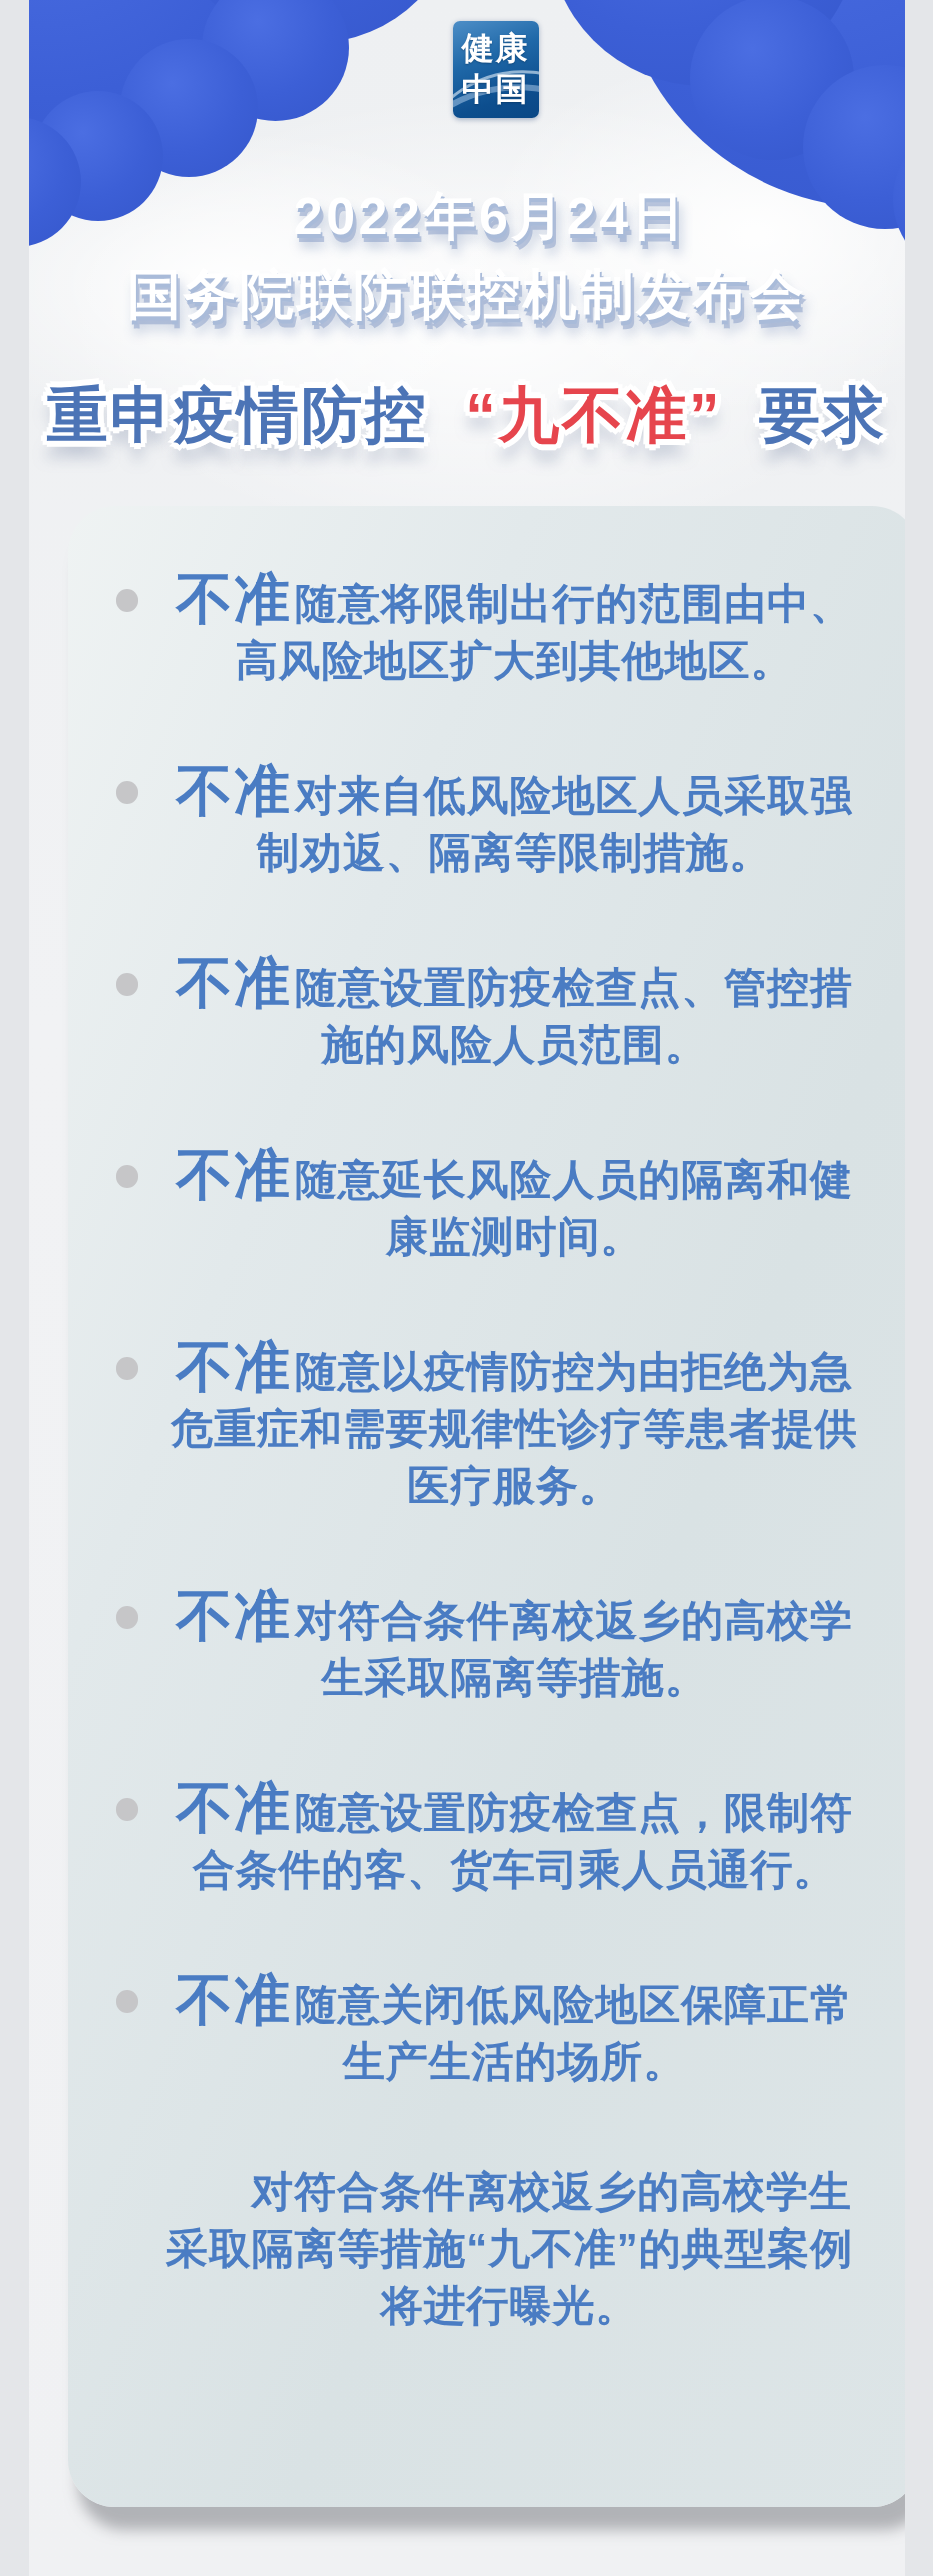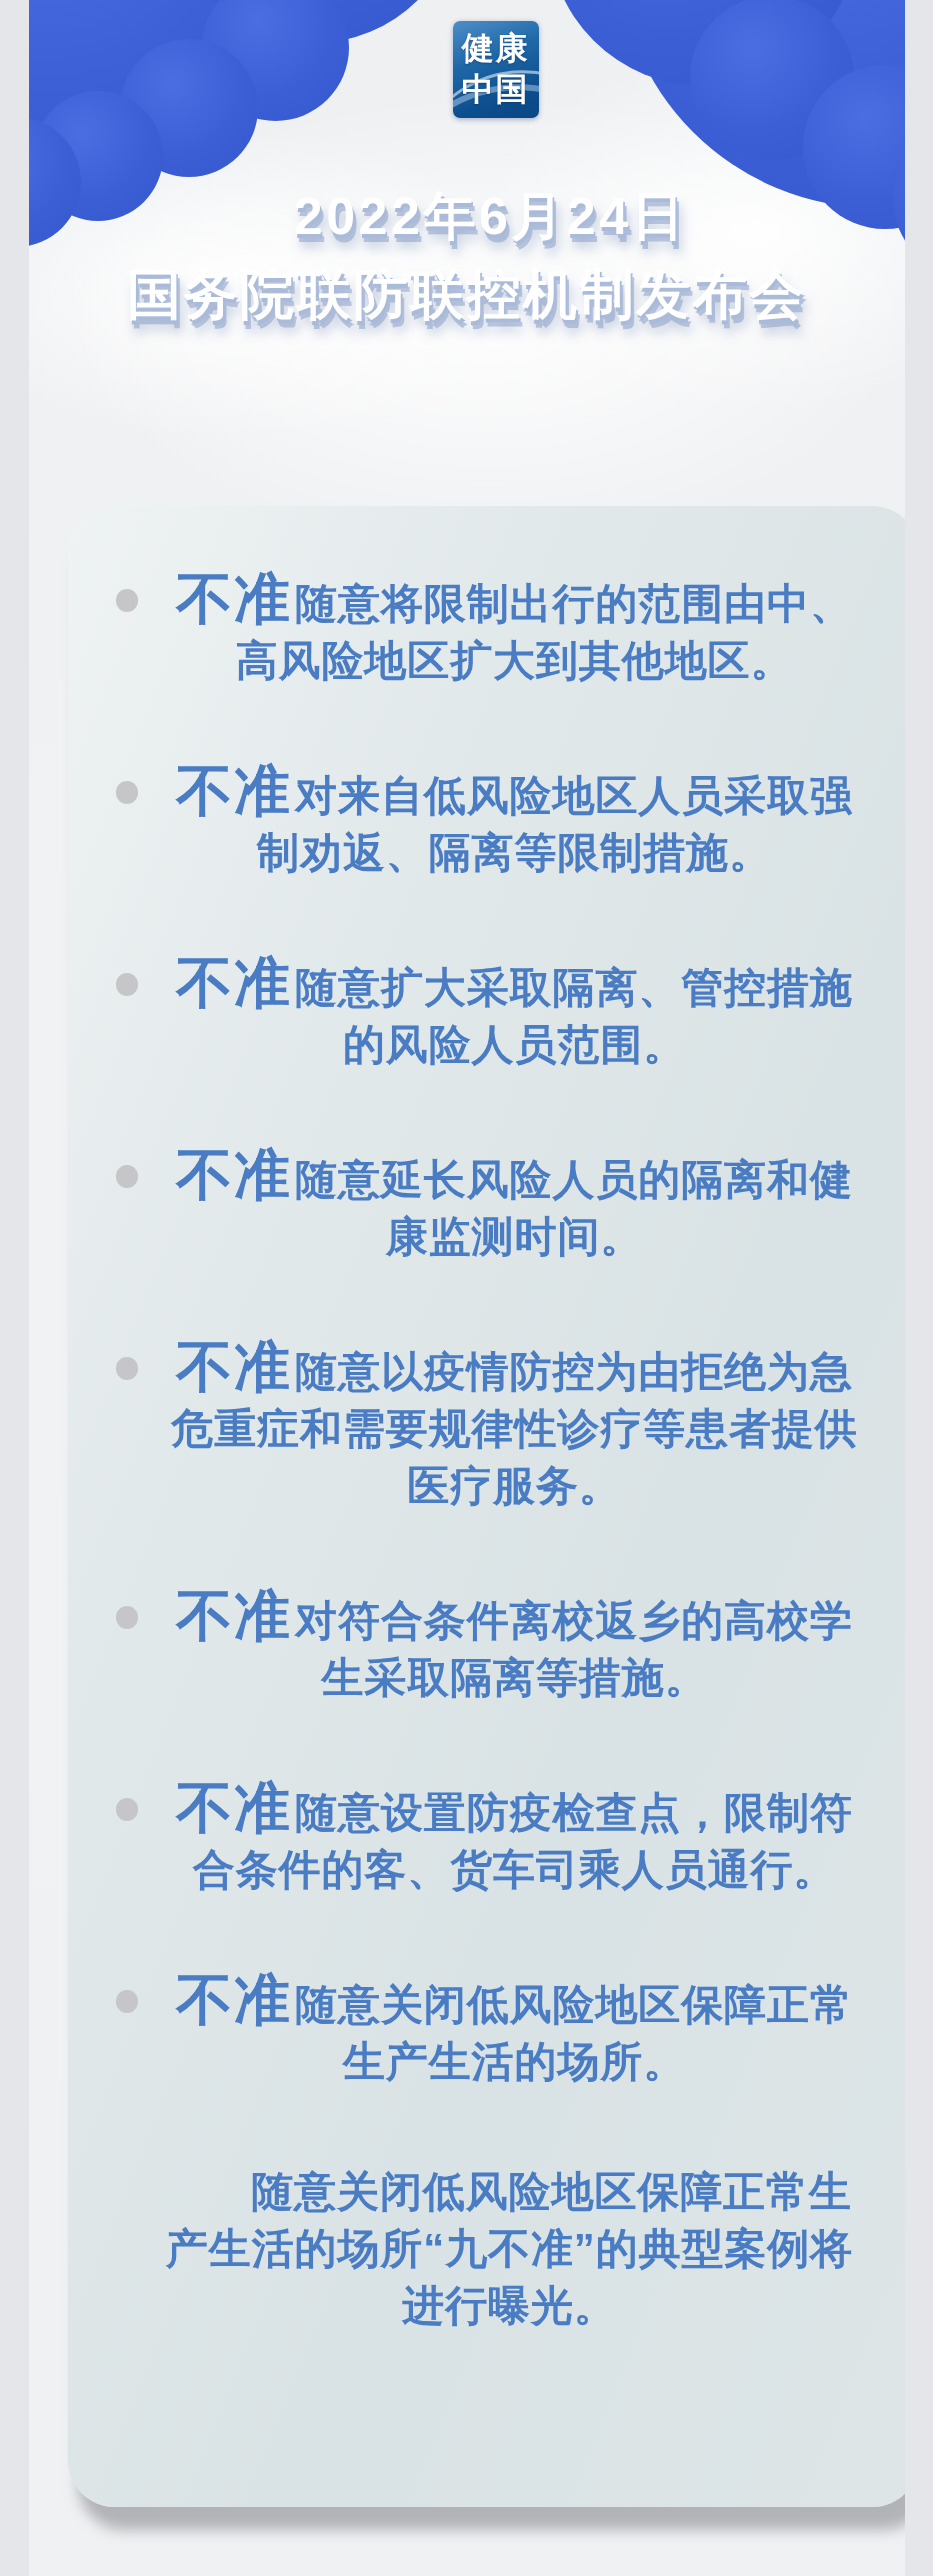--- a/index.html
+++ b/index.html
@@ -95,37 +95,42 @@
   <div class="logo">
     <div class="swoosh2"></div>
     <div class="swoosh1"></div>
     <span class="l-line">健康</span>
     <span class="l-line b">中国</span>
   </div>
 
   <div class="hero date">2022年6月24日</div>
   <div class="hero org">国务院联防联控机制发布会</div>
 
+  <div class="main-title">
+    <span class="t-blue">重申疫情防控</span>
+    <span class="t-red">“九不准”</span>
+    <span class="t-blue">要求</span>
+  </div>
 
   <div class="card">
 
     <div class="item">
       <span class="bullet"></span>
       <span class="item-text"><span class="lead">不准</span><span>随意将限制出行的范围由中、高风险地区扩大到其他地区。</span></span>
     </div>
 
     <div class="item">
       <span class="bullet"></span>
       <span class="item-text"><span class="lead">不准</span><span>对来自低风险地区人员采取强制劝返、隔离等限制措施。</span></span>
     </div>
 
 
     <div class="item">
       <span class="bullet"></span>
-      <span class="item-text"><span class="lead">不准</span><span>随意扩大采取隔离、管控措施的风险人员范围。</span></span>
+      <span class="item-text"><span class="lead">不准</span><span>随意设置防疫检查点、管控措施的风险人员范围。</span></span>
     </div>
 
     <div class="item">
       <span class="bullet"></span>
       <span class="item-text"><span class="lead">不准</span><span>随意延长风险人员的隔离和健康监测时间。</span></span>
     </div>
 
     <div class="item">
       <span class="bullet"></span>
       <span class="item-text"><span class="lead">不准</span><span>随意以疫情防控为由拒绝为急危重症和需要规律性诊疗等患者提供医疗服务。</span></span>
@@ -139,17 +144,17 @@
     <div class="item">
       <span class="bullet"></span>
       <span class="item-text"><span class="lead">不准</span><span>随意设置防疫检查点，限制符合条件的客、货车司乘人员通行。</span></span>
     </div>
 
     <div class="item">
       <span class="bullet"></span>
       <span class="item-text"><span class="lead">不准</span><span>随意关闭低风险地区保障正常生产生活的场所。</span></span>
     </div>
 
-    <div class="card-footer">随意关闭低风险地区保障正常生产生活的场所“九不准”的典型案例将进行曝光。</div>
+    <div class="card-footer">对符合条件离校返乡的高校学生采取隔离等措施“九不准”的典型案例将进行曝光。</div>
 
   </div>
 </div>
 
 
 </body></html>

